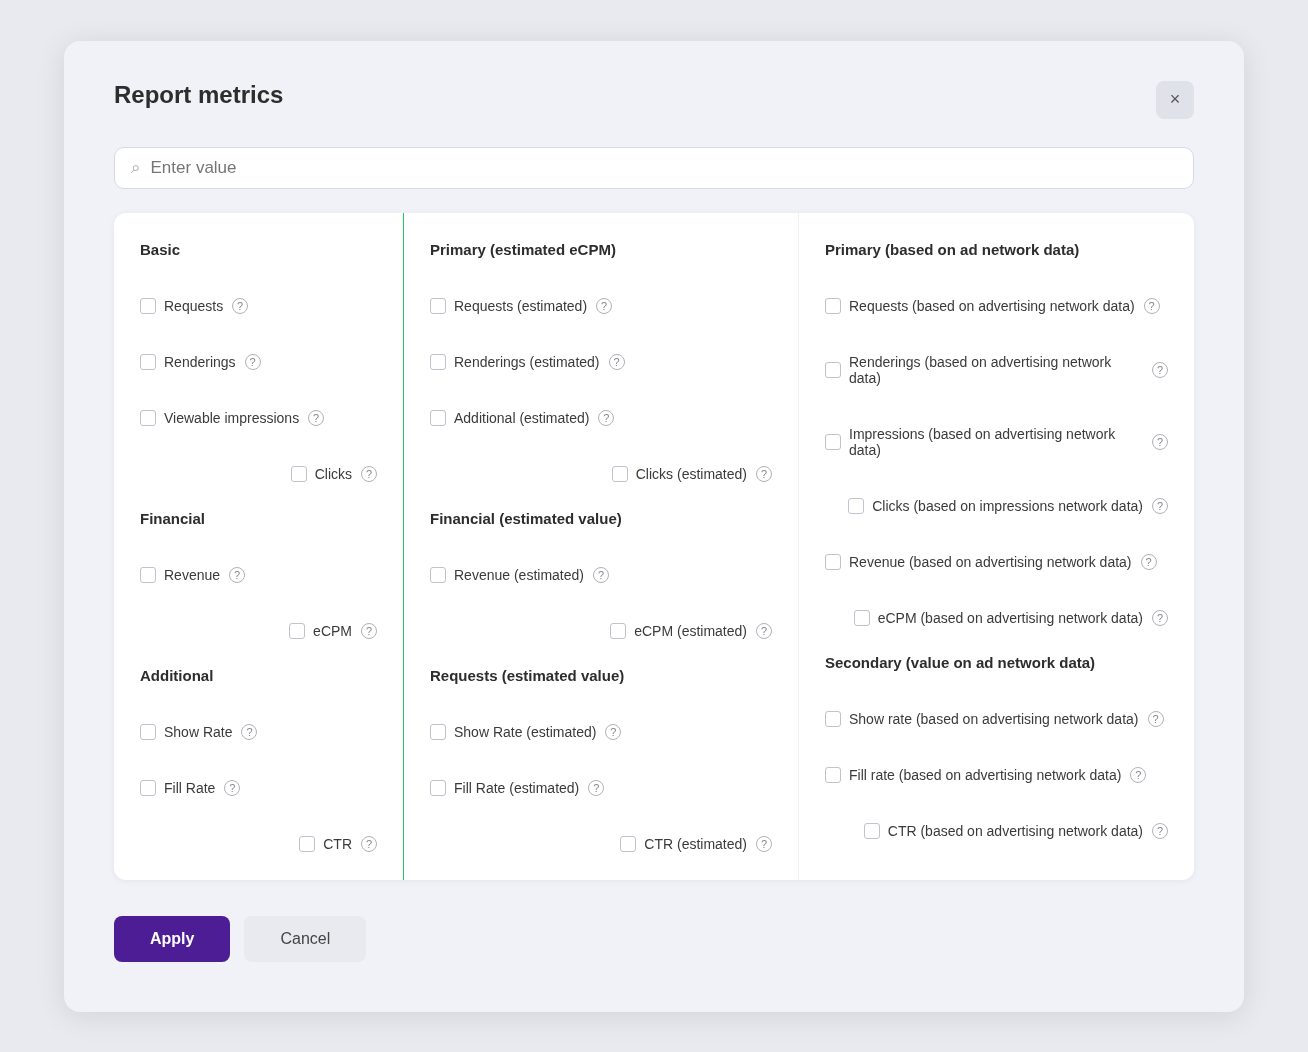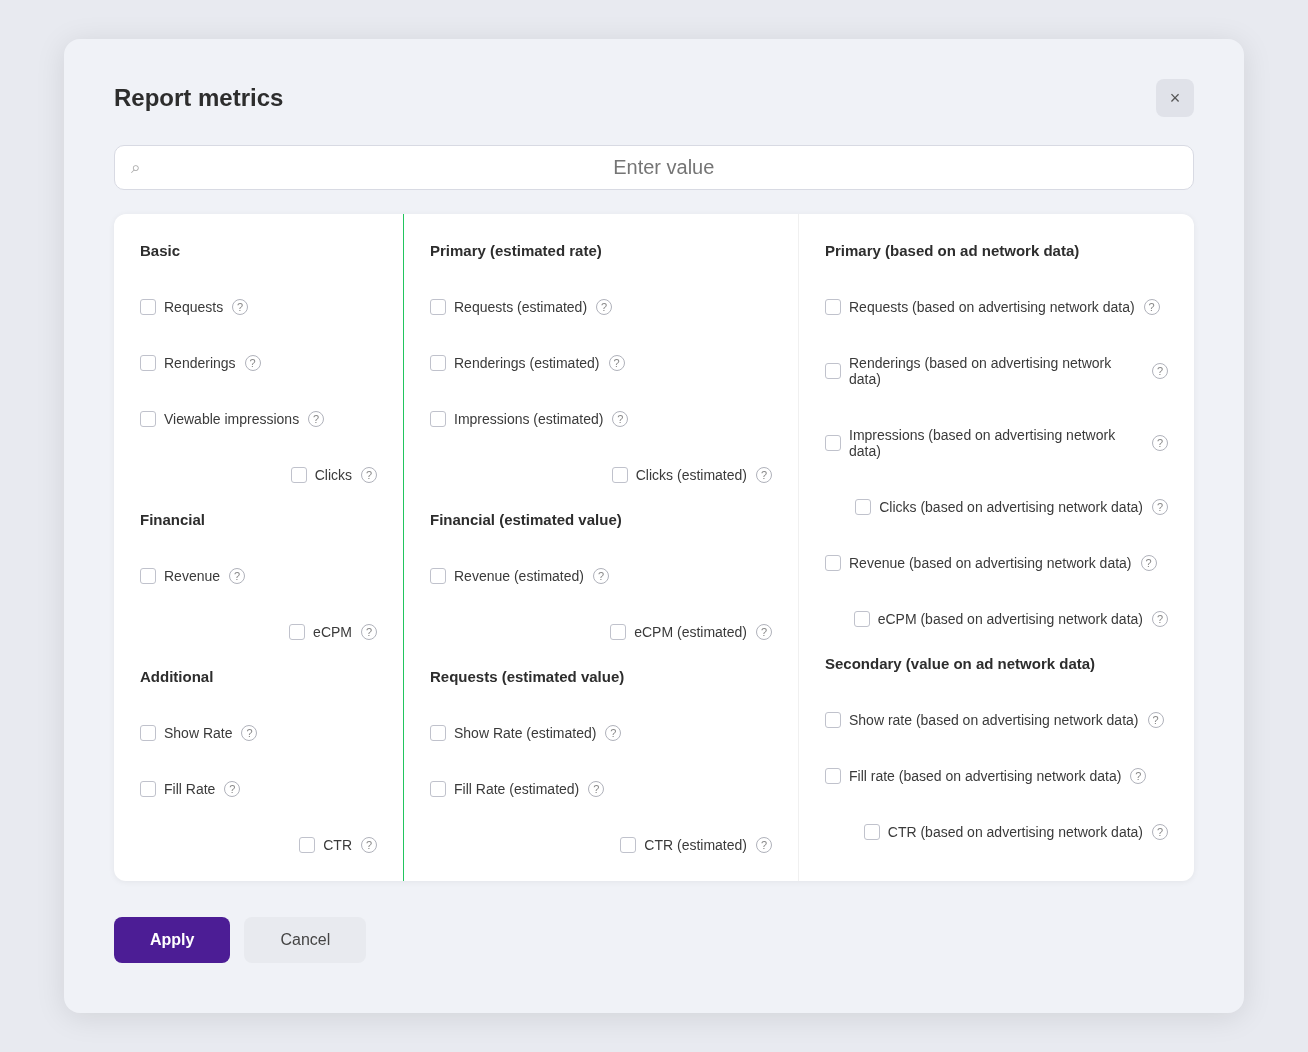--- a/index.html
+++ b/index.html
@@ -17,21 +17,20 @@
       border-radius: 16px;
       width: 1180px;
       max-width: 100%;
       padding: 40px 50px 50px 50px;
       position: relative;
       box-shadow: 0 4px 30px rgba(0,0,0,0.10);
     }
     .dialog-header {
       display: flex;
       justify-content: space-between;
-      align-items: center;
       margin-bottom: 28px;
     }
     .dialog-title {
       font-size: 24px;
       font-weight: 700;
       color: #2d2d2d;
     }
     .close-btn {
       width: 38px;
       height: 38px;
@@ -52,25 +51,24 @@
       display: flex;
       align-items: center;
       padding: 10px 16px;
       margin-bottom: 24px;
       gap: 10px;
     }
     .search-icon { color: #aaa; font-size: 17px; }
     .search-input {
       border: none;
       outline: none;
-      font-size: 20px;
+      font-size: 17px;
       color: #888;
       flex: 1;
       background: transparent;
-      text-align: center;
     }
     .columns-container {
       display: grid;
       grid-template-columns: 290px 1fr 1fr;
       gap: 0;
       background: #fff;
       border-radius: 12px;
       overflow: hidden;
       box-shadow: 0 1px 6px rgba(0,0,0,0.06);
     }
@@ -216,34 +214,34 @@
           </label>
           <label class="checkbox-row">
             <span class="cb"></span>
             <span class="cb-label">CTR</span>
             <span class="help-icon">?</span>
           </label>
         </div>
       </div>
       <div class="col">
         <div class="section">
-          <div class="section-title">Primary (estimated rate)</div>
+          <div class="section-title">Primary (estimated eCPM)</div>
           <label class="checkbox-row">
             <span class="cb"></span>
             <span class="cb-label">Requests (estimated)</span>
             <span class="help-icon">?</span>
           </label>
           <label class="checkbox-row">
             <span class="cb"></span>
             <span class="cb-label">Renderings (estimated)</span>
             <span class="help-icon">?</span>
           </label>
           <label class="checkbox-row">
             <span class="cb"></span>
-            <span class="cb-label">Impressions (estimated)</span>
+            <span class="cb-label">Additional (estimated)</span>
             <span class="help-icon">?</span>
           </label>
           <label class="checkbox-row">
             <span class="cb"></span>
             <span class="cb-label">Clicks (estimated)</span>
             <span class="help-icon">?</span>
           </label>
         </div>
         <div class="section">
           <div class="section-title">Financial (estimated value)</div>
@@ -290,21 +288,21 @@
             <span class="cb-label">Renderings (based on advertising network data)</span>
             <span class="help-icon">?</span>
           </label>
           <label class="checkbox-row">
             <span class="cb"></span>
             <span class="cb-label">Impressions (based on advertising network data)</span>
             <span class="help-icon">?</span>
           </label>
           <label class="checkbox-row">
             <span class="cb"></span>
-            <span class="cb-label">Clicks (based on advertising network data)</span>
+            <span class="cb-label">Clicks (based on impressions network data)</span>
             <span class="help-icon">?</span>
           </label>
         </div>
         <div class="section">
           <label class="checkbox-row">
             <span class="cb"></span>
             <span class="cb-label">Revenue (based on advertising network data)</span>
             <span class="help-icon">?</span>
           </label>
           <label class="checkbox-row">

